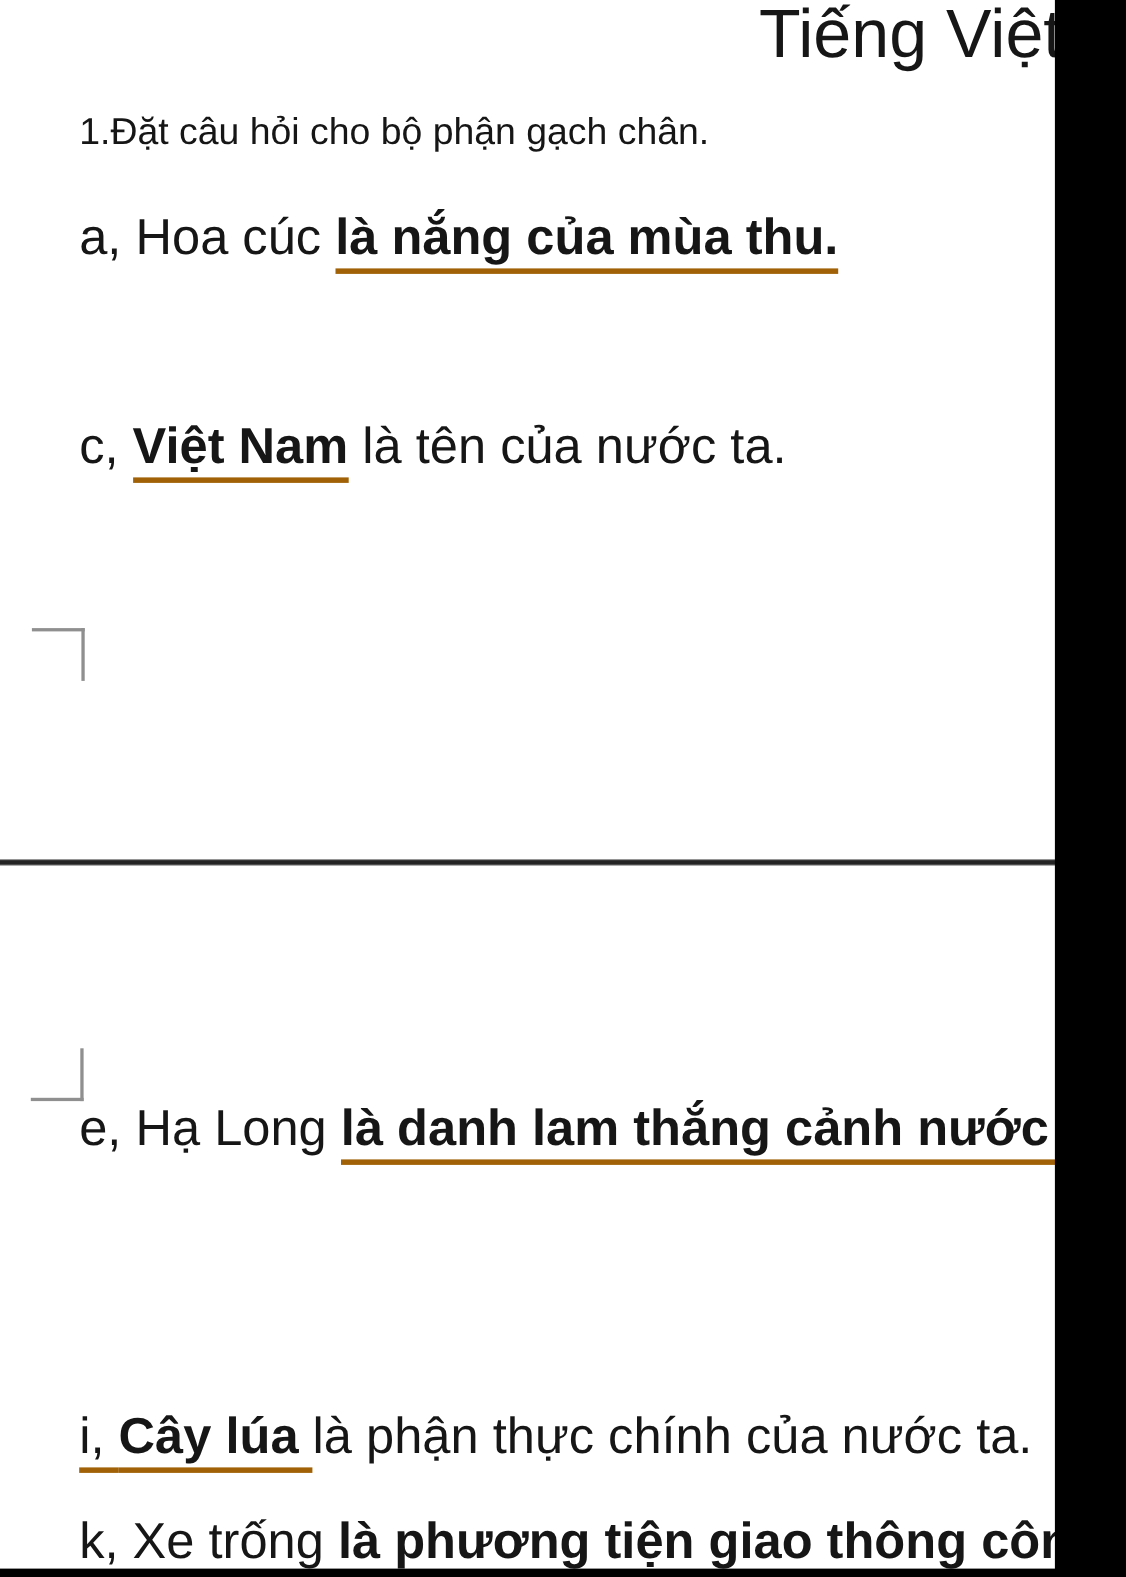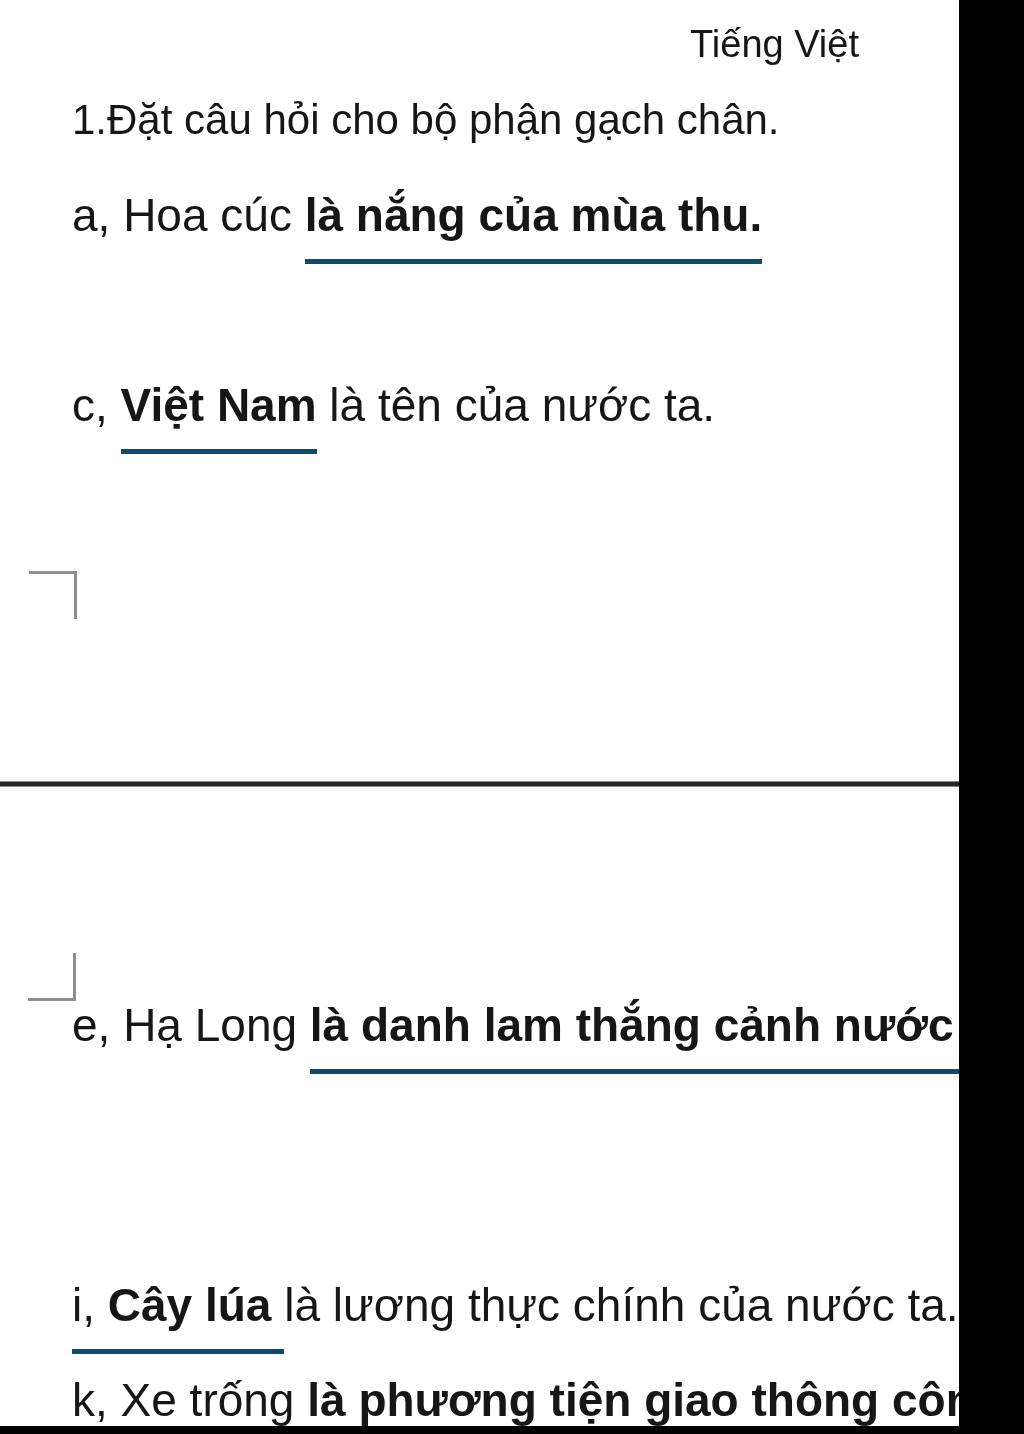--- a/index.html
+++ b/index.html
@@ -7,41 +7,40 @@
     position:relative;
     width:1024px;height:1434px;
     background:#ffffff;
     overflow:hidden;
     font-family:"Liberation Sans","DejaVu Sans",sans-serif;
     color:#161616;
   }
   .title{
     position:absolute;
     left:690px;top:4px;
-    font-size:38px;line-height:56px;
+    font-size:62px;line-height:56px;
     white-space:nowrap;
-    margin-top:12px;
   }
   .heading{
     position:absolute;
     left:72px;top:90px;
-    font-size:42px;line-height:60px;
+    font-size:34px;line-height:60px;
     white-space:nowrap;
   }
   .line{
     position:absolute;
     left:72px;
     font-size:46px;line-height:60px;
     white-space:nowrap;
   }
   .line span{display:inline;}
   .b{font-weight:700;}
   .u{
-    border-bottom:5px solid #0c4a6e;
-    padding-bottom:18px;
+    border-bottom:5px solid #a16207;
+    padding-bottom:3px;
   }
   .corner{
     position:absolute;
     width:45px;height:45px;
   }
   #corner-top{
     left:29px;top:571px;
     border-top:3px solid #8f8f8f;
     border-right:3px solid #8f8f8f;
   }
@@ -84,19 +83,19 @@
   <div class="line" style="top:185px"><span class="">a, Hoa cúc </span><span class="b u">là&nbsp;nắng&nbsp;của&nbsp;mùa&nbsp;thu.</span></div>
   <div class="line" style="top:375px"><span class="">c, </span><span class="b u">Việt&nbsp;Nam</span><span class=""> là tên của nước ta.</span></div>
 
   <div class="corner" id="corner-top"></div>
 
   <div id="divider"></div>
 
   <div class="corner" id="corner-bottom"></div>
 
   <div class="line" style="top:995px"><span class="">e, Hạ Long </span><span class="b u">là&nbsp;danh&nbsp;lam&nbsp;thắng&nbsp;cảnh&nbsp;nước&nbsp;ta</span></div>
-  <div class="line" style="top:1275px"><span class="u">i,&nbsp;</span><span class="b u">Cây&nbsp;lúa&nbsp;</span><span class="">là lương thực chính của nước ta.</span></div>
+  <div class="line" style="top:1275px"><span class="u">i,&nbsp;</span><span class="b u">Cây&nbsp;lúa&nbsp;</span><span class="">là phận thực chính của nước ta.</span></div>
   <div class="line" style="top:1370px"><span class="">k, Xe trống </span><span class="b u">là&nbsp;phương&nbsp;tiện&nbsp;giao&nbsp;thông&nbsp;công</span></div>
 
   <div id="right-bar"></div>
   <div id="bottom-bar"></div>
 
 </div>
 
 </body></html>

